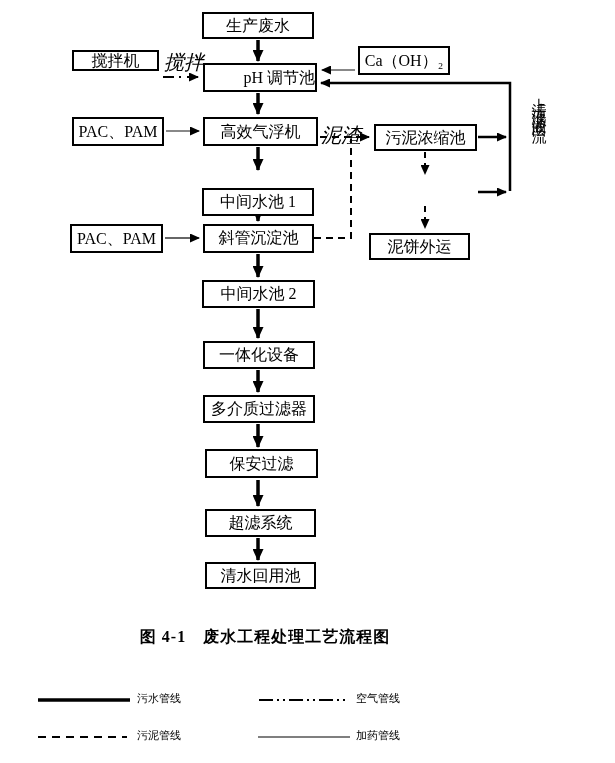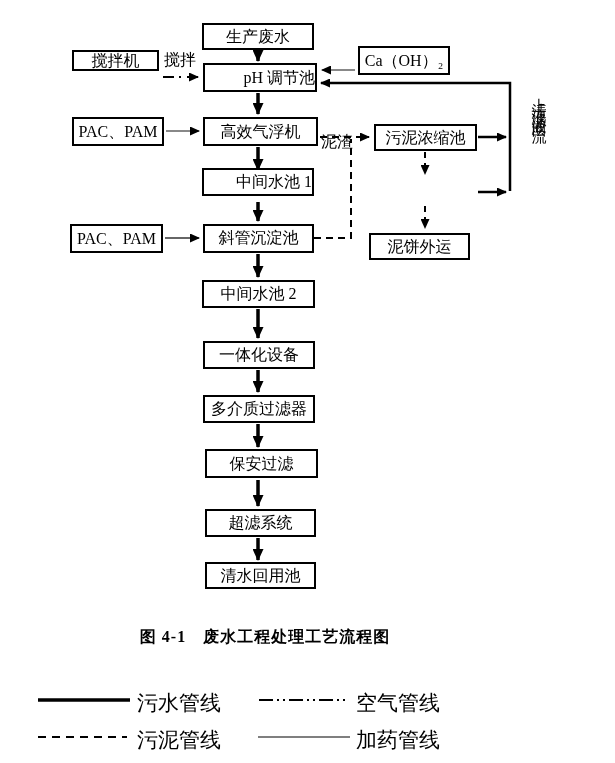--- a/index.html
+++ b/index.html
@@ -7,34 +7,34 @@
     position:relative;width:615px;height:763px;background:#ffffff;
     font-family:"Liberation Serif","DejaVu Serif",serif;color:#000;
     overflow:hidden;
   }
   .node{
     position:absolute;box-sizing:border-box;border:2px solid #000;background:#fff;
     display:flex;align-items:center;justify-content:center;
     font-size:16px;line-height:1;white-space:nowrap;
   }
   .lbl{
-    position:absolute;font-size:16px;line-height:1.1;white-space:nowrap;
+    position:absolute;font-size:20px;line-height:1.1;white-space:nowrap;font-style:italic;
   }
   #wires{position:absolute;left:0;top:0;width:615px;height:763px;}
   .vtext{
     position:absolute;left:529px;top:86px;height:150px;
     writing-mode:vertical-rl;text-orientation:upright;
     font-size:15px;letter-spacing:5px;line-height:20px;
   }
   .caption{
     position:absolute;left:40px;top:627px;width:450px;text-align:center;
     font-size:16px;font-weight:bold;letter-spacing:1px;
   }
   .legend-label{
-    position:absolute;font-size:21px;line-height:1.1;white-space:nowrap;
+    position:absolute;font-size:11px;line-height:1.1;white-space:nowrap;
   }
 </style>
 </head>
 <body>
 
 <div id="stage">
 
   <svg id="wires" xmlns="http://www.w3.org/2000/svg">
     <defs>
       <marker id="ab" viewBox="0 0 12 11" markerWidth="12" markerHeight="11" refX="11" refY="5.5" orient="auto" markerUnits="userSpaceOnUse">
@@ -70,39 +70,39 @@
     <polyline points="314,238 351,238 351,139" fill="none" stroke="#000" stroke-width="2" stroke-dasharray="7 5"></polyline>
     <line x1="425" y1="152" x2="425" y2="174" stroke="#000" stroke-width="2" stroke-dasharray="6 5" marker-end="url(#as)"></line>
     <line x1="425" y1="206" x2="425" y2="228" stroke="#000" stroke-width="2" stroke-dasharray="6 5" marker-end="url(#as)"></line>
 
     <line x1="38" y1="700" x2="130" y2="700" stroke="#000" stroke-width="3.5"></line>
     <line x1="38" y1="737" x2="127" y2="737" stroke="#000" stroke-width="2" stroke-dasharray="8 6"></line>
     <line x1="259" y1="700" x2="348" y2="700" stroke="#000" stroke-width="2" stroke-dasharray="14 4 2 4 2 4"></line>
     <line x1="258" y1="737" x2="350" y2="737" stroke="#555" stroke-width="1.3"></line>
   </svg>
 
-  <div class="node" style="left:202px;top:12px;width:112px;height:27px;margin-top:11px;">
+  <div class="node" style="left:202px;top:12px;width:112px;height:27px;">
       <span>生产废水</span>
     </div>
   <div class="node" style="left:72px;top:50px;width:87px;height:21px;">
       <span>搅拌机</span>
     </div>
   <div class="node" style="left:203px;top:63px;width:114px;height:29px;justify-content:flex-end;">
       <span>pH 调节池</span>
     </div>
   <div class="node" style="left:358px;top:46px;width:92px;height:29px;">
       <span>Ca（OH）₂</span>
     </div>
   <div class="node" style="left:72px;top:117px;width:92px;height:29px;">
       <span>PAC、PAM</span>
     </div>
   <div class="node" style="left:203px;top:117px;width:115px;height:29px;">
       <span>高效气浮机</span>
     </div>
-  <div class="node" style="left:202px;top:168px;width:112px;height:28px;justify-content:flex-end;">
+  <div class="node" style="left:202px;top:188px;width:112px;height:28px;">
       <span>中间水池 1</span>
     </div>
   <div class="node" style="left:70px;top:224px;width:93px;height:29px;">
       <span>PAC、PAM</span>
     </div>
   <div class="node" style="left:203px;top:224px;width:111px;height:29px;font-family:Liberation Mono, monospace;">
       <span>斜管沉淀池</span>
     </div>
   <div class="node" style="left:202px;top:280px;width:113px;height:28px;">
       <span>中间水池 2</span>
@@ -123,21 +123,21 @@
       <span>污泥浓缩池</span>
     </div>
   <div class="node" style="left:205px;top:562px;width:111px;height:27px;">
       <span>清水回用池</span>
     </div>
   <div class="node" style="left:369px;top:233px;width:101px;height:27px;">
       <span>泥饼外运</span>
     </div>
 
   <div class="lbl" style="left:164px;top:51px;">搅拌</div>
-  <div class="lbl" style="left:321px;top:133px;">泥渣</div>
+  <div class="lbl" style="left:321px;top:124px;">泥渣</div>
 
   <div class="vtext">上清液滤液回流</div>
 
   <div class="caption">图 4-1　废水工程处理工艺流程图</div>
 
   <div class="legend-label" style="left:137px;top:692px;">污水管线</div>
   <div class="legend-label" style="left:137px;top:729px;">污泥管线</div>
   <div class="legend-label" style="left:356px;top:692px;">空气管线</div>
   <div class="legend-label" style="left:356px;top:729px;">加药管线</div>
 

